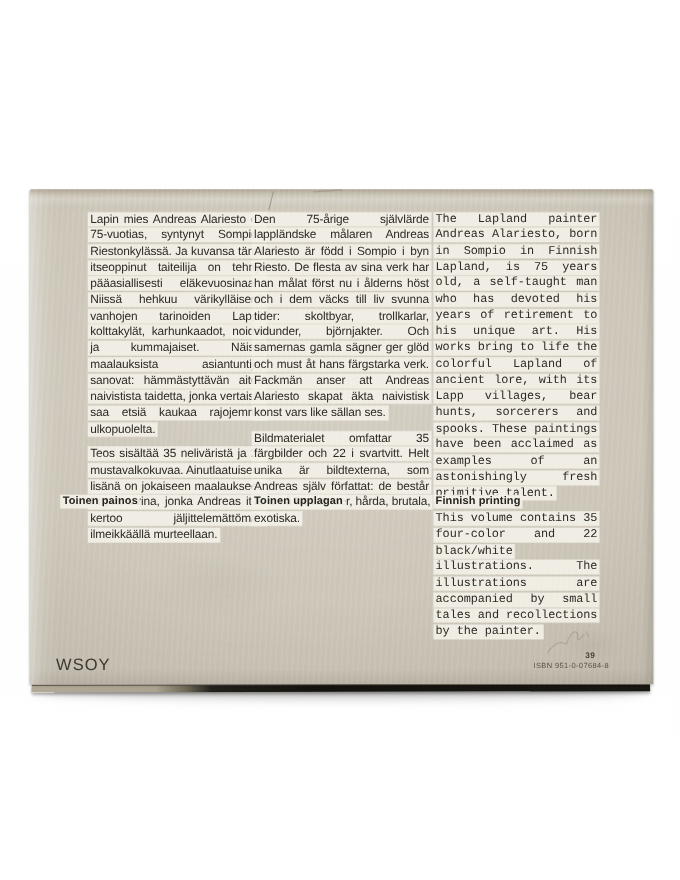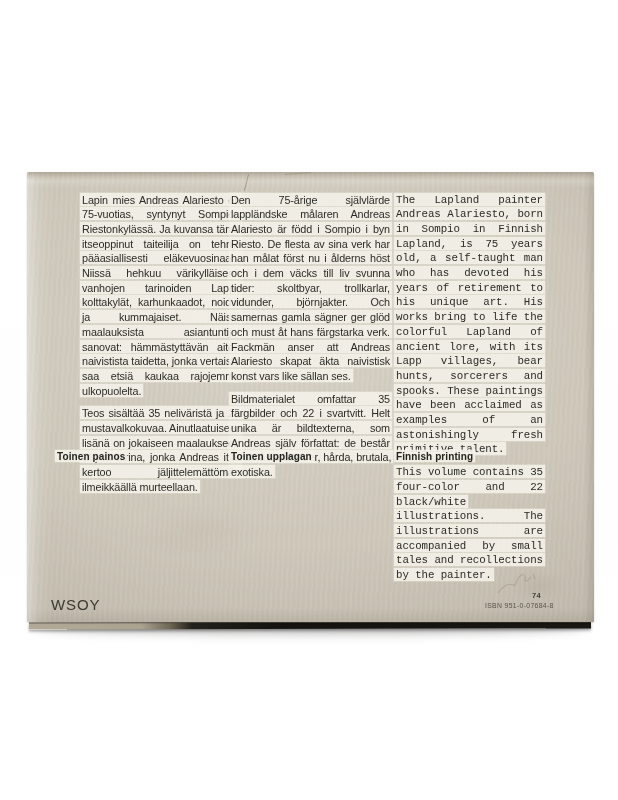--- a/index.html
+++ b/index.html
@@ -197,17 +197,17 @@
     <div class="edition e1"><span class="hl">Toinen painos</span></div>
     <div class="edition e2"><span class="hl">Toinen upplagan</span></div>
     <div class="edition e3"><span class="hl">Finnish printing</span></div>
 
     <div class="publisher">WSOY</div>
 
     <svg class="pencil-mark" width="44" height="26" viewBox="0 0 44 26">
       <path d="M3 22 C 9 14, 14 12, 18 14 C 22 16, 20 9, 25 5 C 28 2, 31 4, 30 8 C 29 12, 33 10, 36 6 M 38 3 l 2 5" fill="none" stroke="#7d7363" stroke-width="1.1" stroke-linecap="round"></path>
     </svg>
 
-    <div class="print-code">74</div>
+    <div class="print-code">39</div>
     <div class="isbn">ISBN 951-0-07684-8</div>
   </div>
 
 </div>
 
 </body></html>

